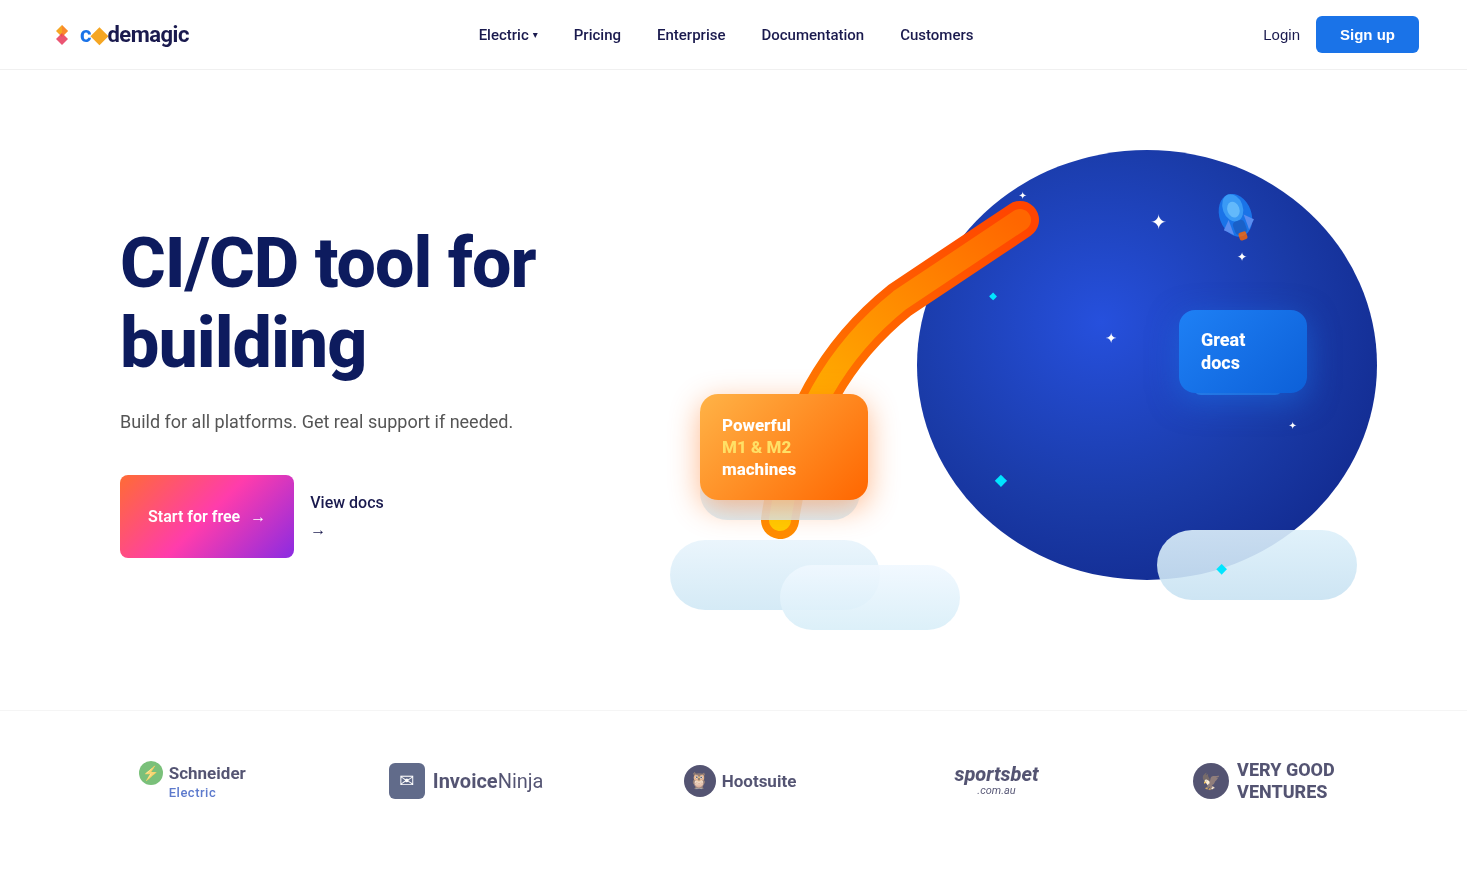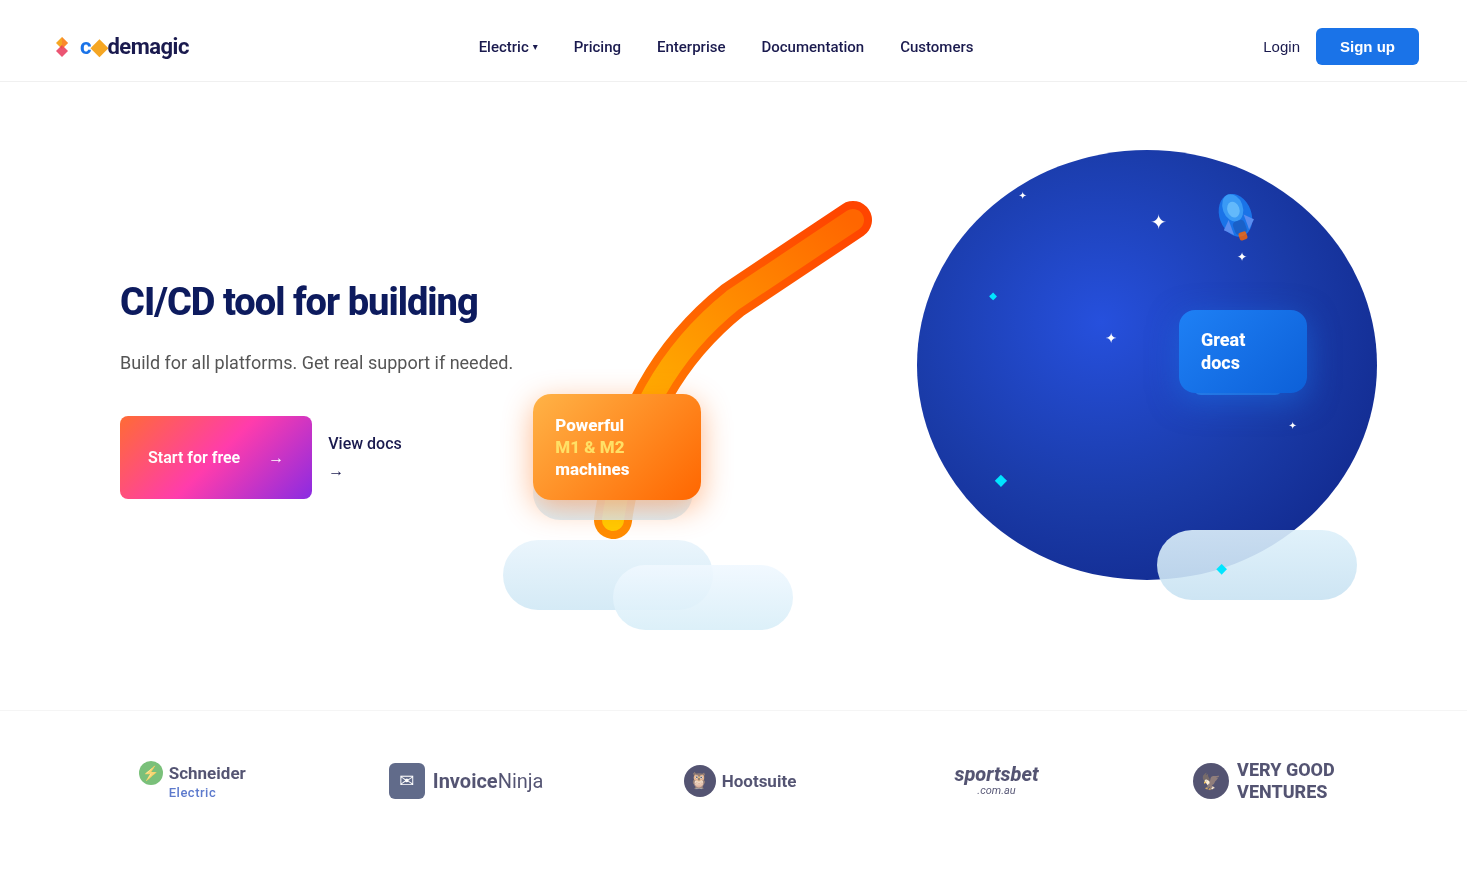--- a/index.html
+++ b/index.html
@@ -2,21 +2,21 @@
 <html><head>
   <meta charset="utf-8">
   <style>
     * { margin: 0; padding: 0; box-sizing: border-box; }
     body { font-family: -apple-system, BlinkMacSystemFont, 'Segoe UI', Roboto, sans-serif; background: #fff; overflow-x: hidden; }
 
     
     nav {
       display: flex; align-items: center; justify-content: space-between;
       padding: 0 48px; height: 70px; border-bottom: 1px solid #f0f0f0;
-      position: sticky; top: 12px; background: #fff; z-index: 100;
+      position: sticky; top: 0; background: #fff; z-index: 100;
     }
     .nav-logo { display: flex; align-items: center; gap: 4px; text-decoration: none; }
     .logo-text { font-size: 22px; font-weight: 700; color: #1a1a4e; letter-spacing: -0.5px; }
     .logo-text span { color: #1a73e8; }
     .logo-icon { width: 28px; height: 28px; }
 
     .nav-links { display: flex; align-items: center; gap: 36px; }
     .nav-link {
       font-size: 15px; color: #1a1a4e; text-decoration: none; font-weight: 500;
       display: flex; align-items: center; gap: 4px; cursor: pointer;
@@ -34,29 +34,29 @@
       text-decoration: none;
     }
 
     
     .hero {
       display: flex; align-items: center; justify-content: space-between;
       padding: 60px 120px 60px 120px; min-height: 600px; overflow: hidden;
     }
     .hero-left { max-width: 560px; }
     .hero-title {
-      font-size: 38px; font-weight: 800; color: #0d1b5e; line-height: 1.15;
+      font-size: 70px; font-weight: 800; color: #0d1b5e; line-height: 1.15;
       margin-bottom: 24px; letter-spacing: -1px;
     }
     .hero-subtitle {
       font-size: 18px; color: #555; margin-bottom: 40px; line-height: 1.5;
     }
     .hero-buttons { display: flex; align-items: center; gap: 16px; }
     .start-btn {
-      display: flex; align-items: center; gap: 28px;
+      display: flex; align-items: center; gap: 10px;
       background: linear-gradient(135deg, #ff6b35, #ff3cac, #8a2be2);
       color: #fff; font-size: 16px; font-weight: 600;
       padding: 32px 28px; border-radius: 8px; border: none; cursor: pointer;
       text-decoration: none;
     }
     .view-docs-btn {
       display: flex; align-items: flex-start; gap: 8px;
       color: #1a1a4e; font-size: 16px; font-weight: 500;
       background: none; border: none; cursor: pointer; text-decoration: none; flex-direction: column;
     }

